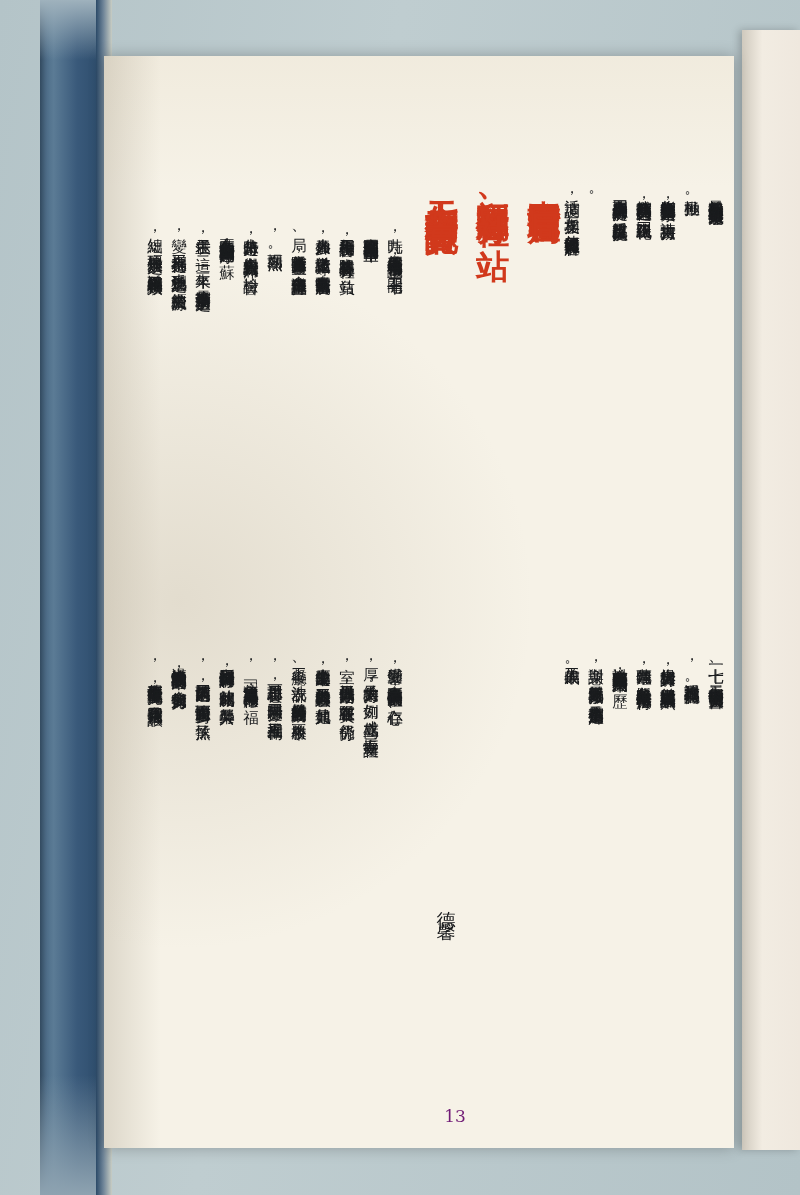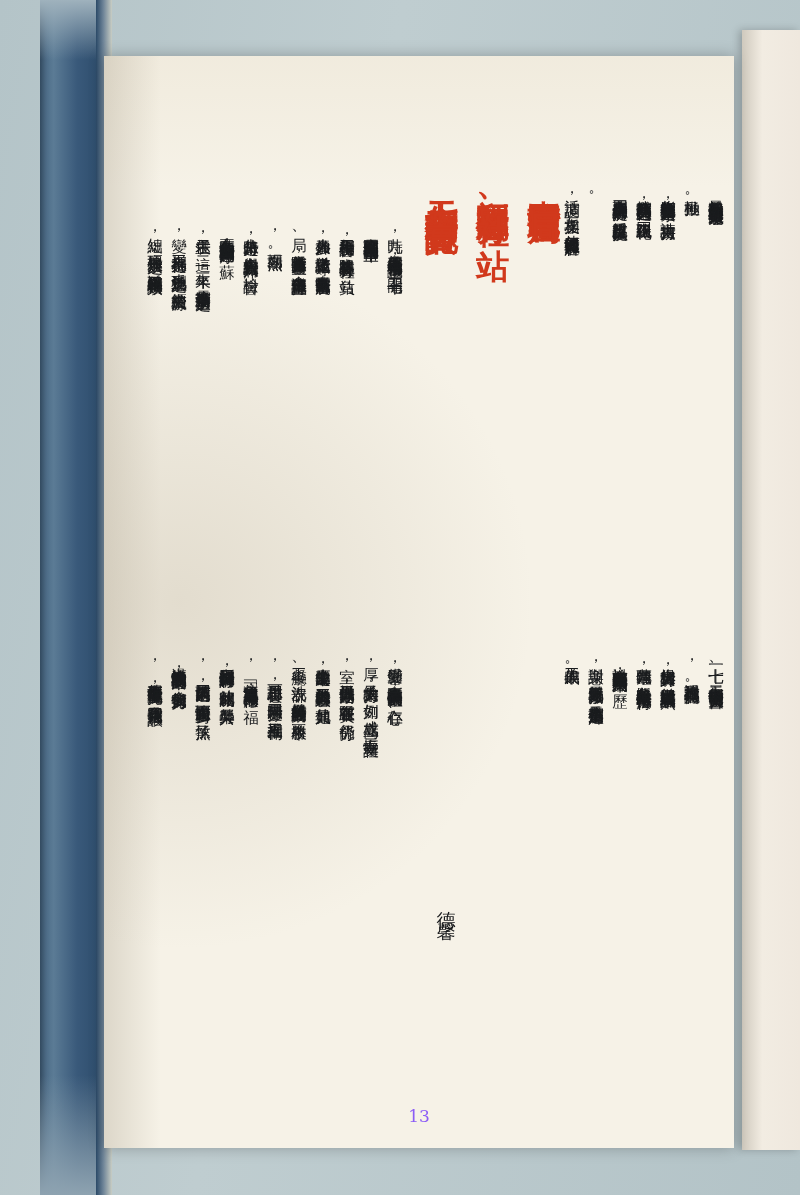--- a/index.html
+++ b/index.html
@@ -140,22 +140,23 @@
     color: #1a1c1e;
     text-align: justify;
   }
   .page-number {
     position: absolute;
     bottom: 22px;
     left: 0;
     width: 100%;
     text-align: center;
     font-size: 17px;
-    color: #8b5cf6;
+    color: #701a75;
     font-family: "DejaVu Serif", serif;
+    padding-left: 36px;
   }
 </style>
 </head>
 <body>
 
 <div class="scan">
 
   <div class="binding"></div>
   <div class="binding-top-fade"></div>
   <div class="binding-bottom-fade"></div>

